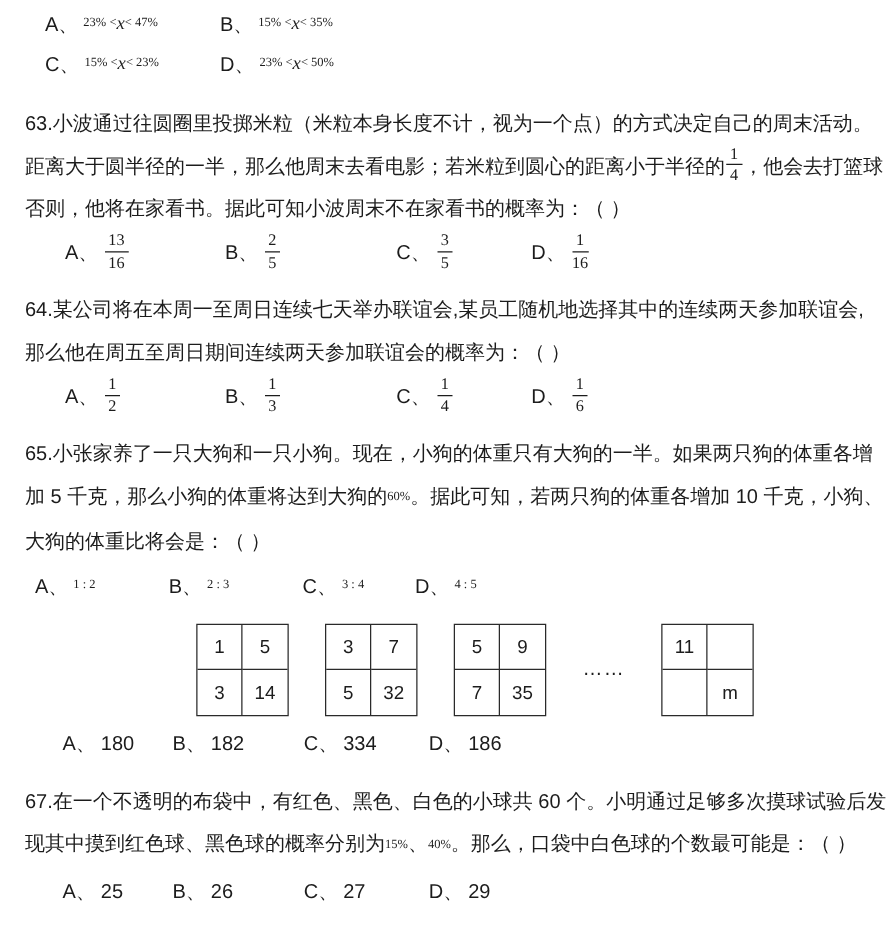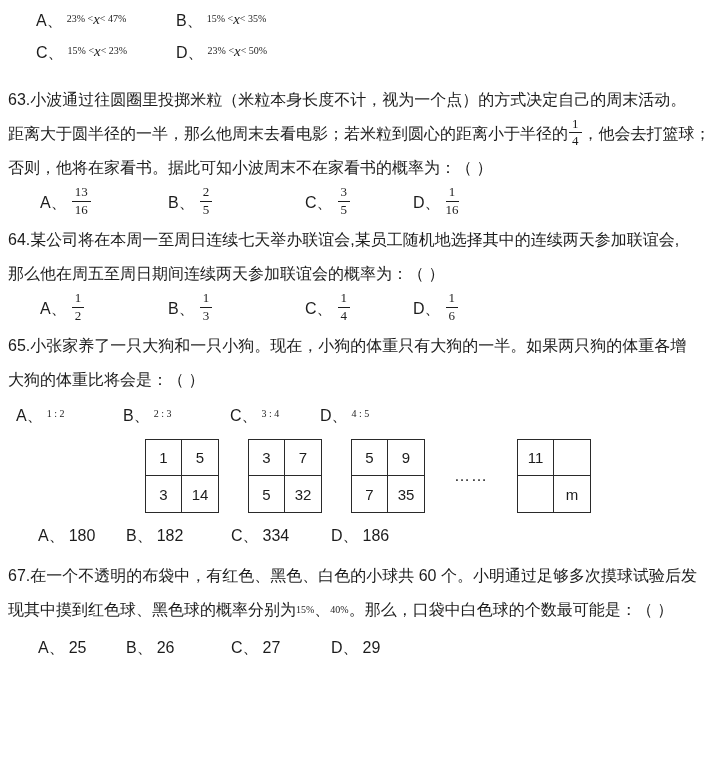--- a/index.html
+++ b/index.html
@@ -2,21 +2,21 @@
 <html><head>
 <meta charset="utf-8">
 <style>
   html,body{margin:0;padding:0;}
   body{
     width:712px;height:757px;overflow:hidden;background:#ffffff;color:#1c1c1c;
     font-family:"Liberation Sans","DejaVu Sans",sans-serif;font-size:16px;
   }
   .page{padding:5px 4px 0 8px;box-sizing:border-box;}
   p.line{margin:0;line-height:34px;white-space:nowrap;}
-  .question{margin:0;}
+  .question{margin:12px;}
   
   .seg-math{
     font-family:Liberation Serif, serif;font-size:10px;
     position:relative;top:-2px;
   }
   .seg-var{
     font-family:"Liberation Serif","DejaVu Serif",serif;font-style:italic;font-size:15px;
     position:relative;top:-2px;
   }
   
@@ -162,20 +162,21 @@
           <span class="frac">
             <span class="num">1</span>
             <span class="den">6</span>
           </span>
         </span>
       </div>
   </div>
 
   <div class="question">
     <p class="line"><span class="seg-text">65.小张家养了一只大狗和一只小狗。现在，小狗的体重只有大狗的一半。如果两只狗的体重各增</span></p>
+    <p class="line"><span class="seg-text">加 5 千克，那么小狗的体重将达到大狗的</span><span class="seg-math">60%</span><span class="seg-text">。据此可知，若两只狗的体重各增加 10 千克，小狗、</span></p>
     <p class="line"><span class="seg-text">大狗的体重比将会是：（  ）</span></p>
     <div class="options-row opts-ratio">
         <span class="option">
           <span class="opt-label">A、</span>
           <span class="seg-math">1 : 2</span>
         </span>
         <span class="option">
           <span class="opt-label">B、</span>
           <span class="seg-math">2 : 3</span>
         </span>

